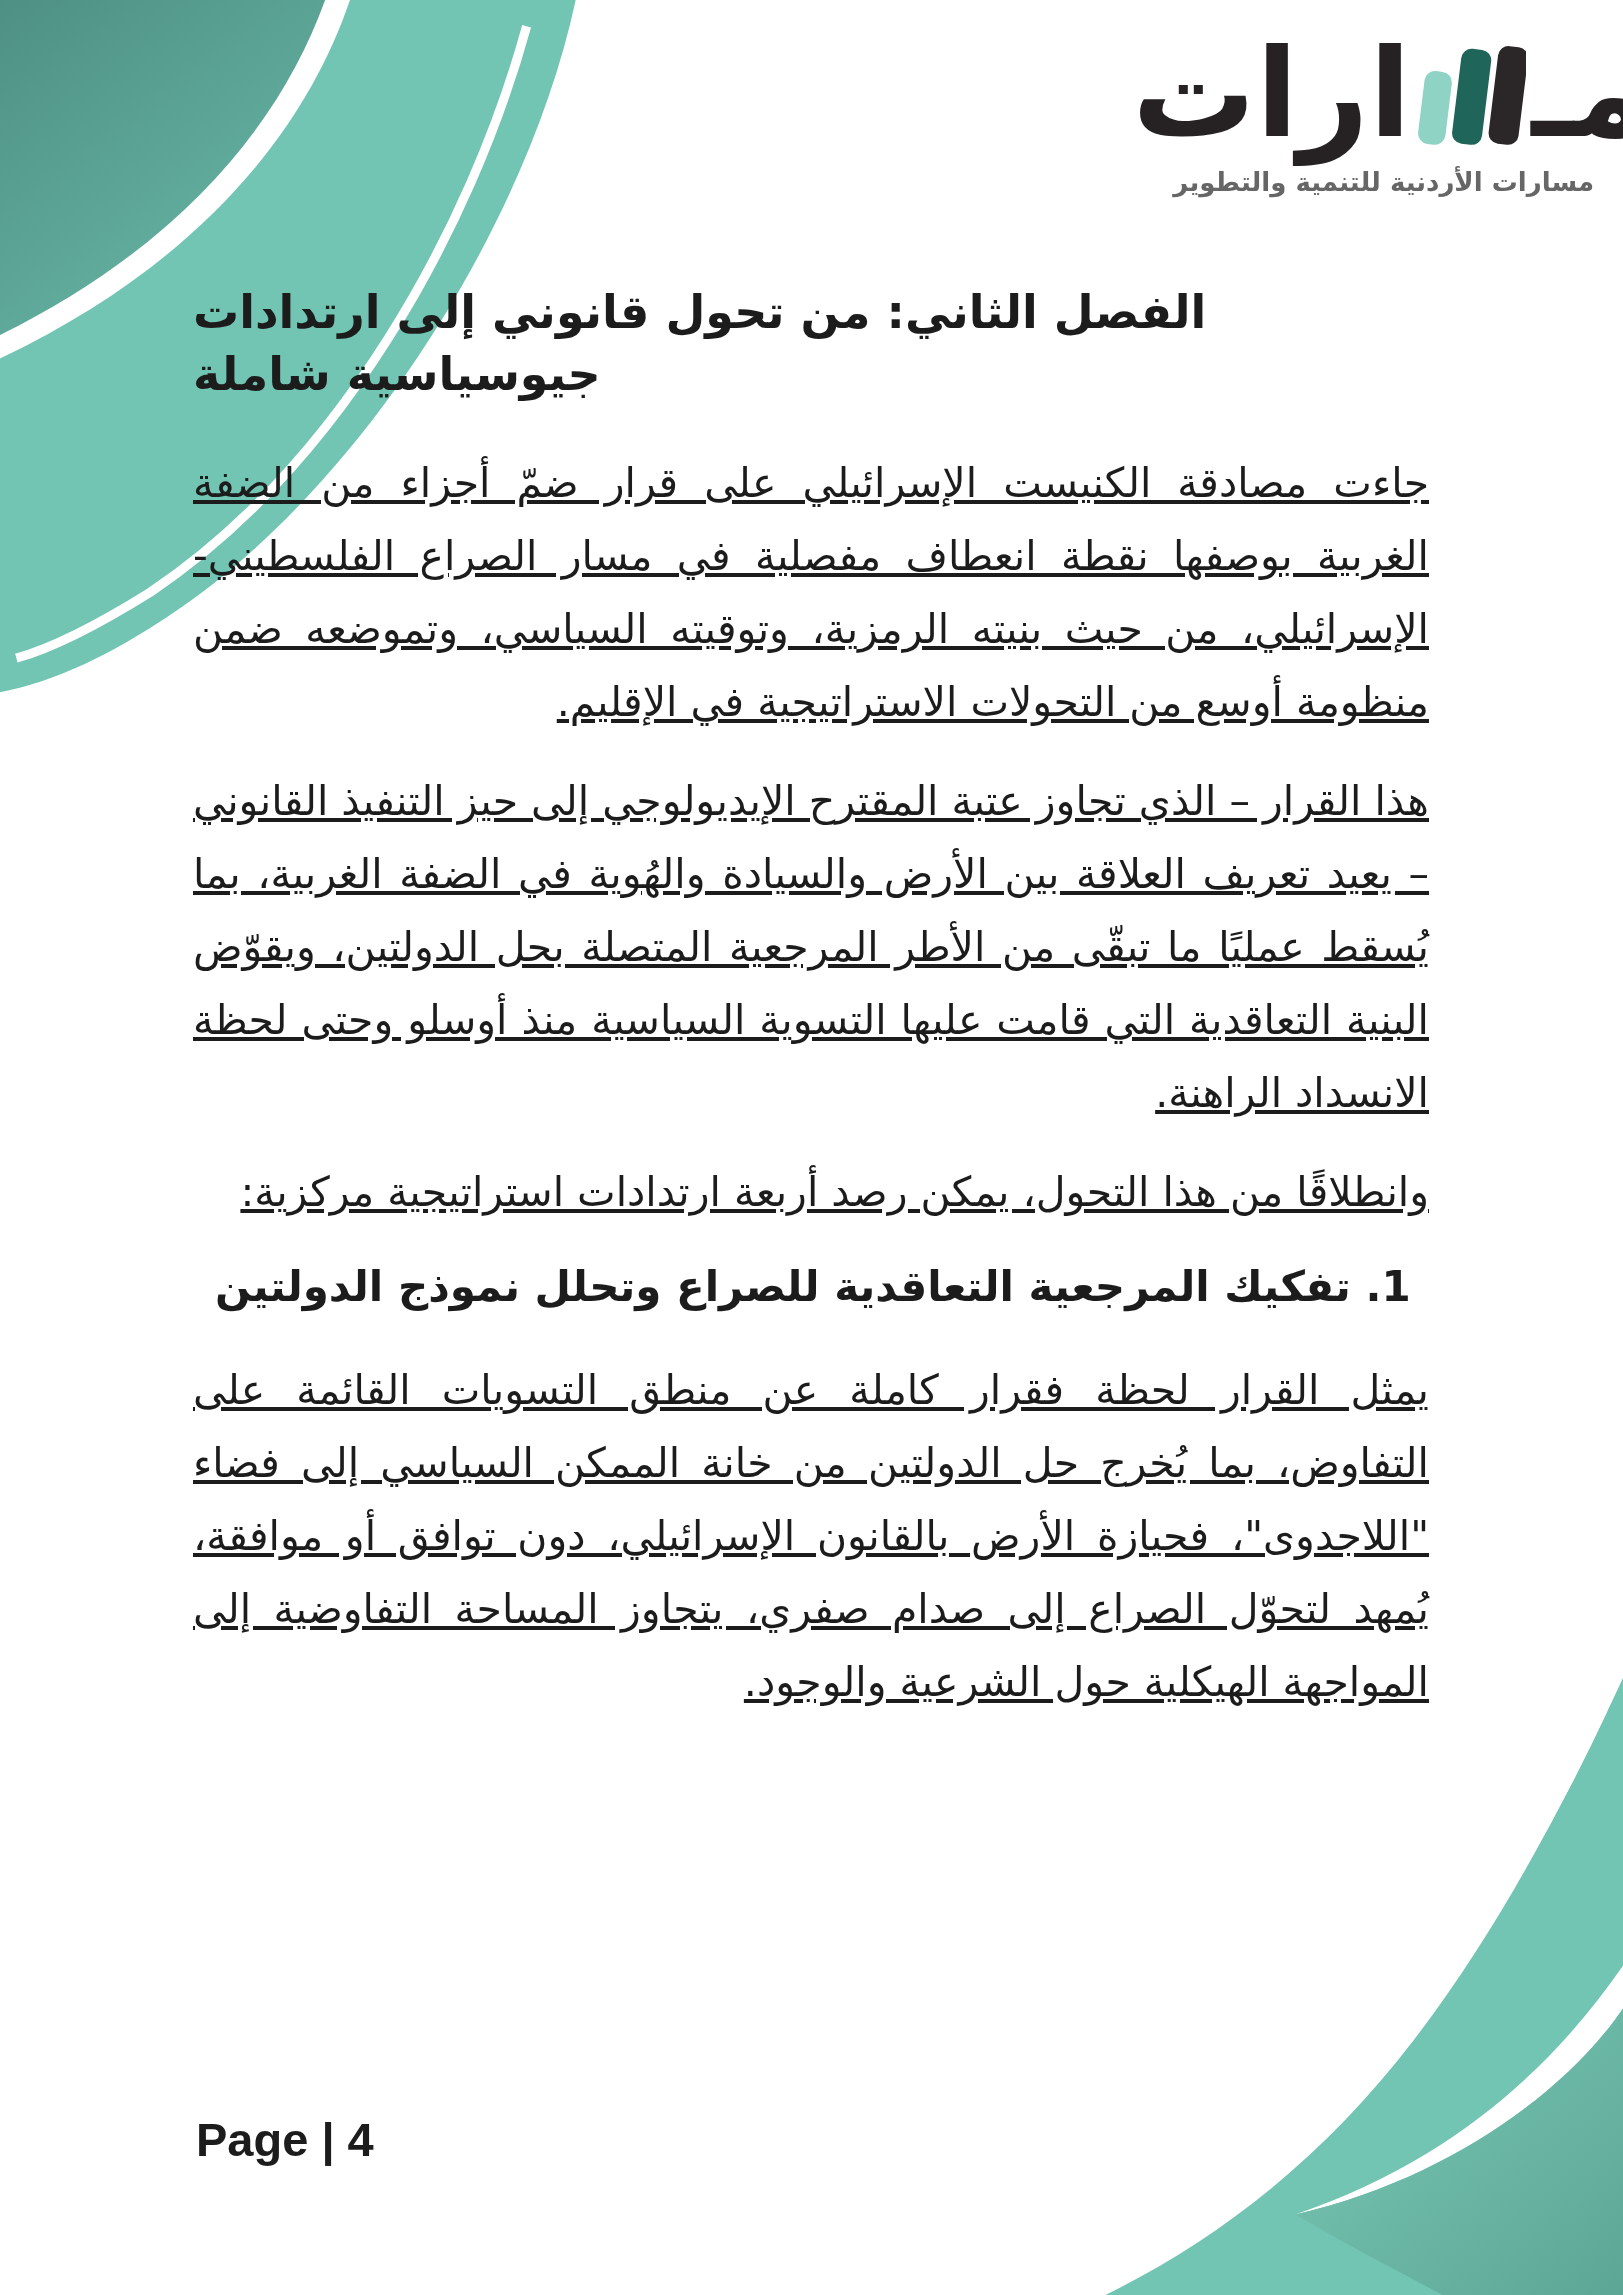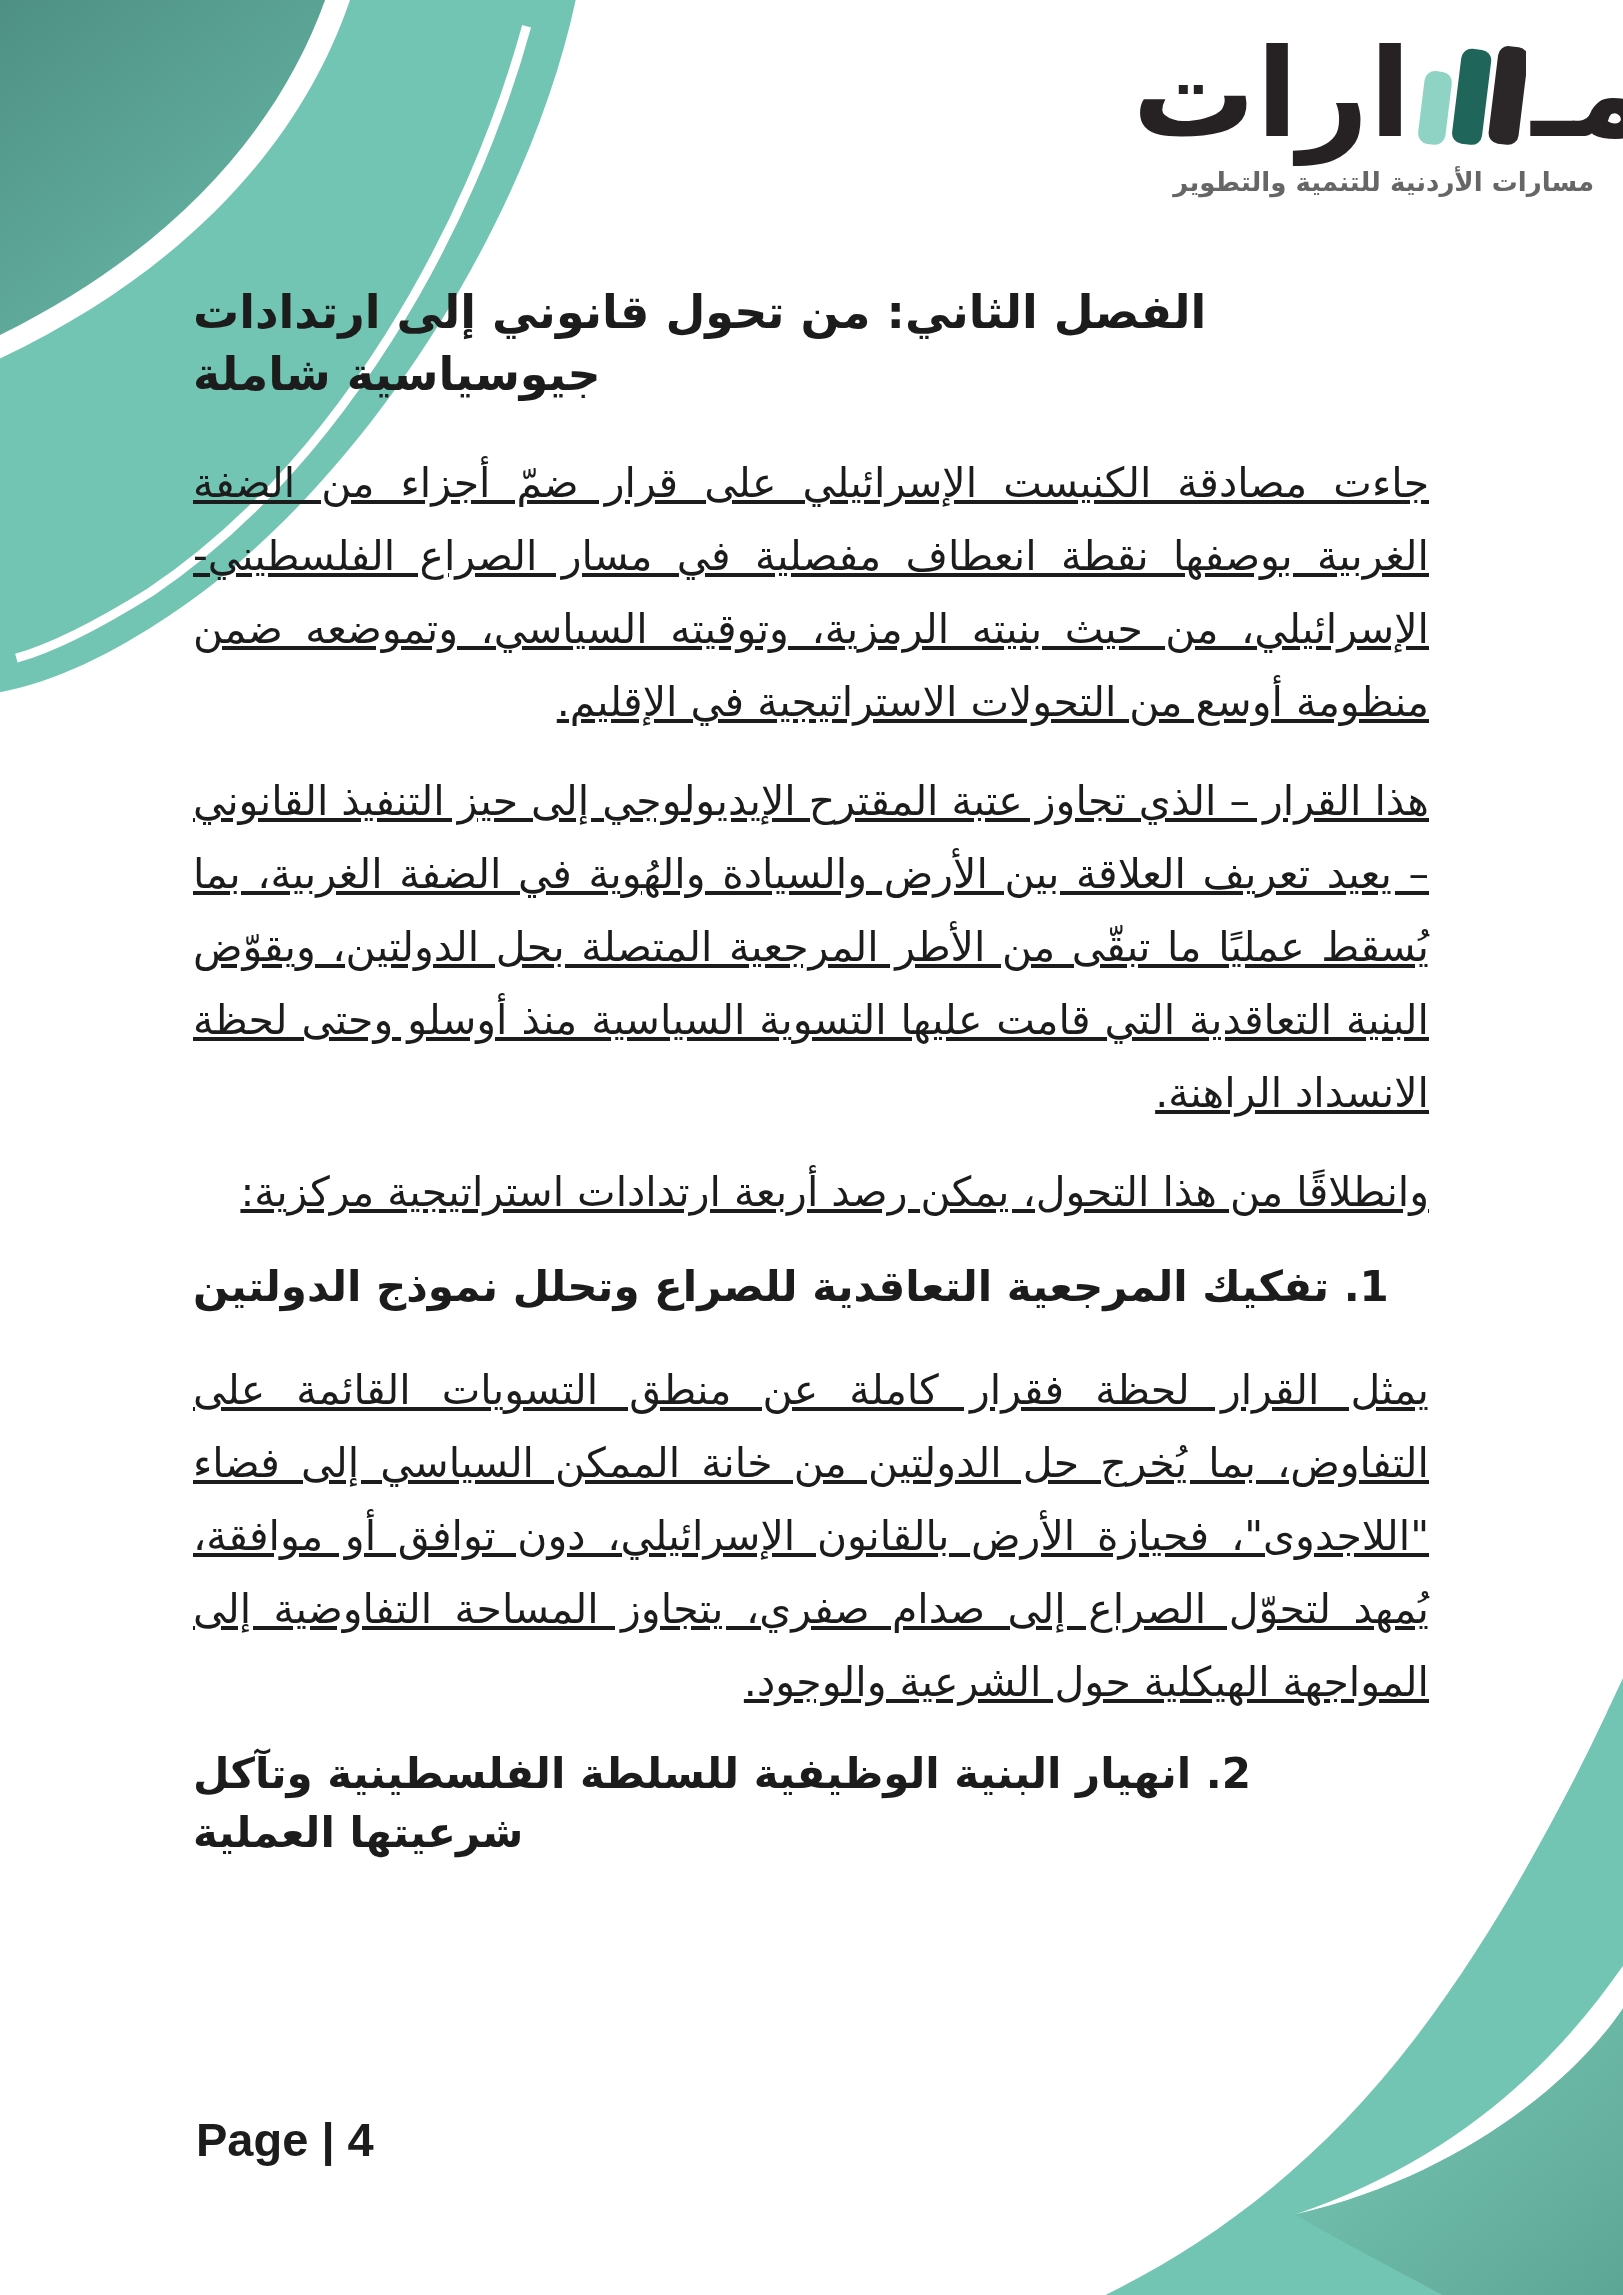--- a/index.html
+++ b/index.html
@@ -73,21 +73,21 @@
     text-align:justify;
     text-justify:inter-word;
     text-decoration:underline;
   }
   .content p.lead{margin-bottom:29px;}
   .content h2{
     margin:9.2px 0 37px 0;
     font-size:42px;
     font-weight:700;
     line-height:1.4;
-    text-align:left;
+    text-align:right;
     padding-right:18.3px;
   }
   
   .footer{
     position:absolute;
     left:196px;top:2112px;
     z-index:2;
     font-family:"Liberation Sans", sans-serif;
     font-size:47px;
     color:var(--ink);
@@ -139,21 +139,20 @@
     <div class="tagline">مسارات الأردنية للتنمية والتطوير</div>
   </header>
 
   <main class="content">
     <h1>الفصل الثاني: من تحول قانوني إلى ارتدادات جيوسياسية شاملة</h1>
     <p>جاءت مصادقة الكنيست الإسرائيلي على قرار ضمّ أجزاء من الضفة الغربية بوصفها نقطة انعطاف مفصلية في مسار الصراع الفلسطيني-الإسرائيلي، من حيث بنيته الرمزية، وتوقيته السياسي، وتموضعه ضمن منظومة أوسع من التحولات الاستراتيجية في الإقليم.</p>
     <p>هذا القرار – الذي تجاوز عتبة المقترح الإيديولوجي إلى حيز التنفيذ القانوني – يعيد تعريف العلاقة بين الأرض والسيادة والهُوية في الضفة الغربية، بما يُسقط عمليًا ما تبقّى من الأطر المرجعية المتصلة بحل الدولتين، ويقوّض البنية التعاقدية التي قامت عليها التسوية السياسية منذ أوسلو وحتى لحظة الانسداد الراهنة.</p>
     <p class="lead">وانطلاقًا من هذا التحول، يمكن رصد أربعة ارتدادات استراتيجية مركزية:</p>
     <h2>1. تفكيك المرجعية التعاقدية للصراع وتحلل نموذج الدولتين</h2>
     <p>يمثل القرار لحظة فقرار كاملة عن منطق التسويات القائمة على التفاوض، بما يُخرج حل الدولتين من خانة الممكن السياسي إلى فضاء "اللاجدوى"، فحيازة الأرض بالقانون الإسرائيلي، دون توافق أو موافقة، يُمهد لتحوّل الصراع إلى صدام صفري، يتجاوز المساحة التفاوضية إلى المواجهة الهيكلية حول الشرعية والوجود.</p>
-    <h2>2. انهيار البنية الوظيفية للسلطة الفلسطينية وتآكل شرعيتها العملية</h2>
   </main>
 
   <footer class="footer">
     <span>Page | 4</span>
   </footer>
 
 </div>
 
 
 </body></html>

